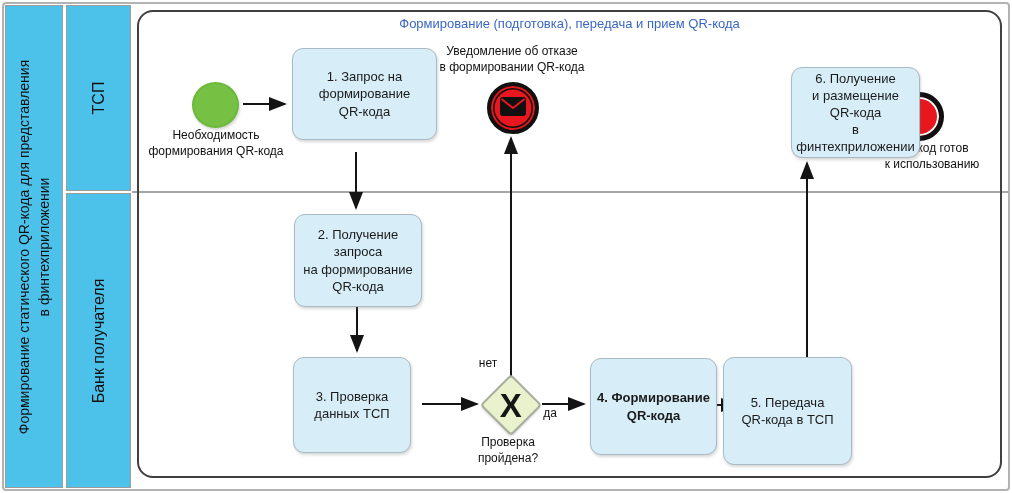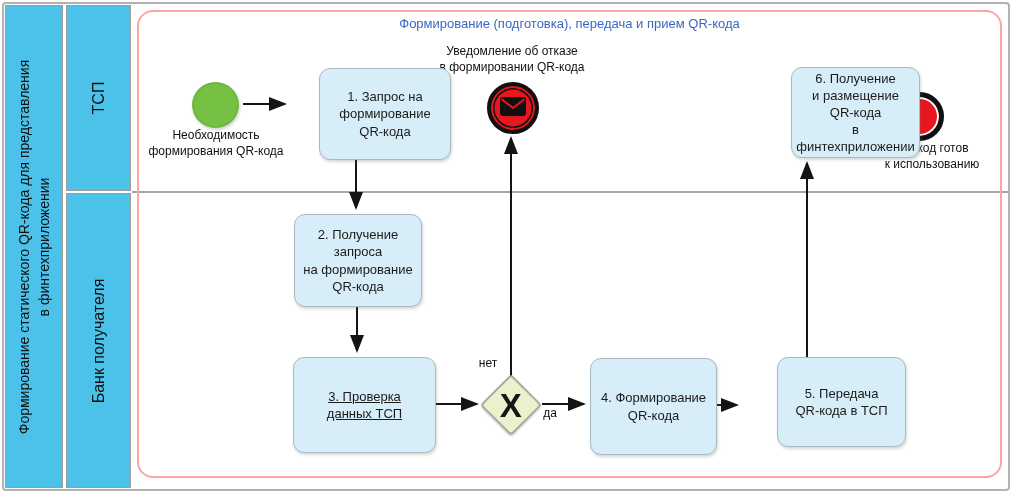--- a/index.html
+++ b/index.html
@@ -13,21 +13,21 @@
   .v-text{position:absolute;left:50%;top:50%;transform:translate(-50%,-50%) rotate(-90deg);
           text-align:center;white-space:pre-line;color:#101010;}
   .pool-title-text{width:470px;font-size:14px;line-height:1.45;}
   .lane-name{font-size:16px;line-height:1.2;}
   .lane-name-tsp{width:170px;}
   .lane-name-bank{width:280px;}
 
   .lane-divider{position:absolute;left:132px;top:191px;width:876px;height:2px;background:#a6a6a6;}
 
   .process-container{position:absolute;left:137px;top:10px;width:865px;height:468px;
-                     box-sizing:border-box;border:2px solid #fca5a5;border-radius:16px;}
+                     box-sizing:border-box;border:2px solid #404040;border-radius:16px;}
   .process-title{position:absolute;left:0;right:0;top:4px;text-align:center;
                  color:#3a67c4;font-size:13px;}
 
   .arrows{position:absolute;left:0;top:0;pointer-events:none;}
 
   .task{position:absolute;background:#d7edf8;border:1.5px solid #a9bac4;border-radius:11px;
         box-sizing:border-box;display:flex;align-items:center;justify-content:center;
         text-align:center;font-size:13px;line-height:1.32;color:#1b1b1b;white-space:pre-line;
         box-shadow:1px 2px 3px rgba(110,110,110,.28);}
 
@@ -104,36 +104,38 @@
       </svg>
     </span>
   </div>
   <div class="label" style="left:412px;top:44px;width:200px;">Уведомление об отказе
 в формировании QR-кода</div>
 
   <div class="event event-end"></div>
   <div class="label" style="left:852px;top:141px;width:160px;">QR-код готов
 к использованию</div>
 
-  <div class="task" style="left:292px;top:68px;width:132px;height:92px;margin-left:27px;">1. Запрос на
+  <div class="task" style="left:292px;top:48px;width:145px;height:92px;">1. Запрос на
 формирование
 QR-кода</div>
   <div class="task" style="left:294px;top:214px;width:128px;height:93px;">2. Получение запроса
 на формирование
 QR-кода</div>
-  <div class="task" style="left:293px;top:357px;width:143px;height:96px;text-decoration:underline;">3. Проверка
+  <div class="task" style="left:293px;top:357px;width:118px;height:96px;">3. Проверка
 данных ТСП</div>
-  <div class="task" style="left:590px;top:358px;width:127px;height:97px;">4. Формирование
+  <div class="task" style="left:590px;top:358px;width:127px;height:97px;font-weight:bold;">4. Формирование
 QR-кода</div>
-  <div class="task" style="left:777px;top:357px;width:129px;height:90px;">5. Передача
+  <div class="task" style="left:723px;top:357px;width:129px;height:108px;">5. Передача
 QR-кода в ТСП</div>
   <div class="task" style="left:743px;top:67px;width:129px;height:91px;margin-left:48px;">6. Получение
 и размещение
 QR-кода
 в финтехприложении</div>
 
   <div class="gateway">
     <span class="gateway-x">X</span>
   </div>
+  <div class="label" style="left:448px;top:435px;width:120px;">Проверка
+пройдена?</div>
   <div class="label" style="left:470px;top:356px;width:36px;">нет</div>
   <div class="label" style="left:532px;top:384px;width:36px;margin-top:22px;">да</div>
 
 </div>
 
 </body></html>

